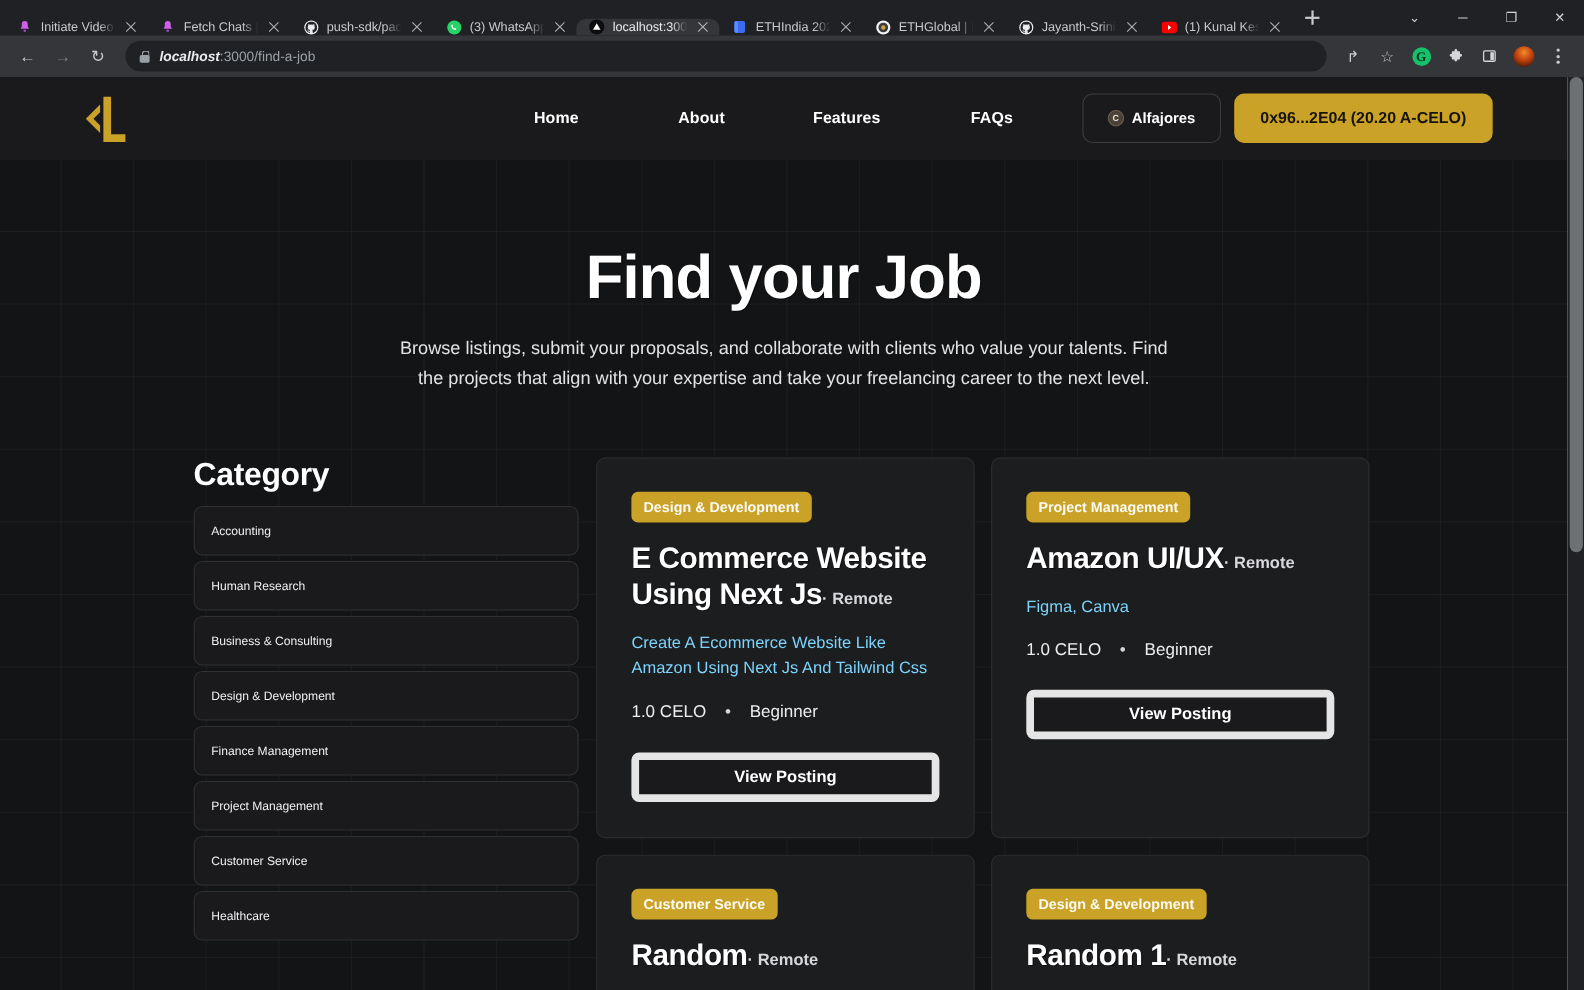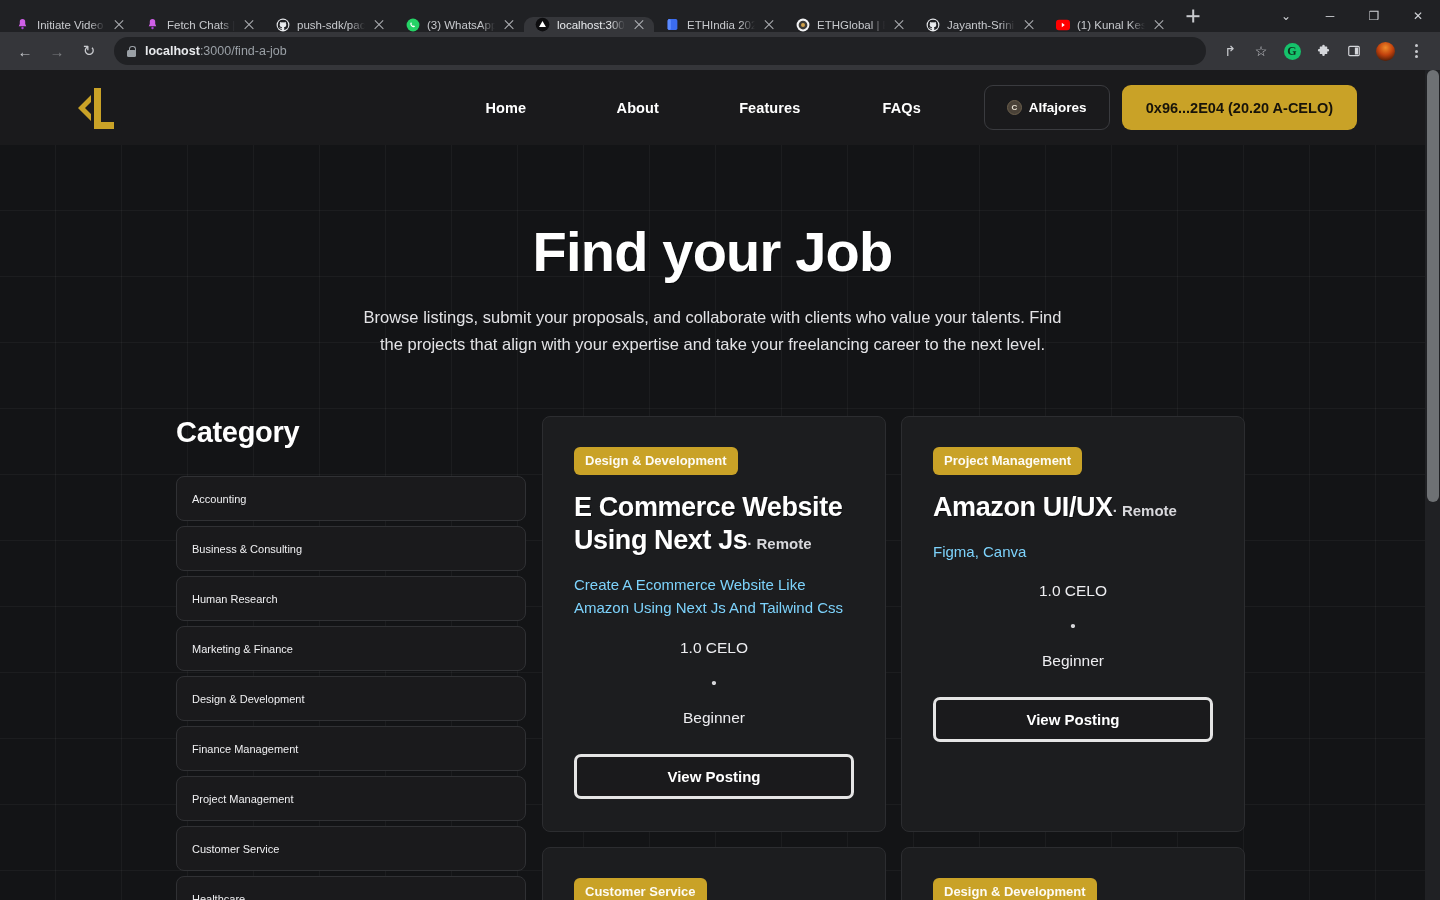--- a/index.html
+++ b/index.html
@@ -82,21 +82,21 @@
   .lock { width: 9px; height: 11px; position: relative; flex: 0 0 9px; }
   .lock::before {
     content: ""; position: absolute; bottom: 0; left: 0; width: 9px; height: 6.5px;
     background: #9aa0a6; border-radius: 1.5px;
   }
   .lock::after {
     content: ""; position: absolute; top: 0; left: 2px; width: 5px; height: 6px;
     border: 1.4px solid #9aa0a6; border-bottom: none; border-radius: 3px 3px 0 0;
   }
   .url { color: #9aa0a6; white-space: nowrap; }
-  .url b { color: #e8eaed; font-weight: 700; }
+  .url b { color: #e8eaed; font-weight: 700; font-style: italic; }
   .tb-icons { display: flex; align-items: center; gap: 3px; }
   .tbi {
     width: 28px; height: 28px; display: flex; align-items: center; justify-content: center;
     color: #c8cace; font-size: 14px;
   }
   .g-ico {
     width: 17px; height: 17px; border-radius: 50%; background: #15c26b;
     color: #0d2e1c; font-size: 12px; font-weight: 700;
     display: flex; align-items: center; justify-content: center;
     font-family: "Liberation Serif", serif;
@@ -158,21 +158,21 @@
   }
   .hero p {
     color: #e3e3e6; font-size: 16.5px; line-height: 1.65; margin: 22px auto 0;
     max-width: 720px; font-weight: 400;
   }
 
   .content { display: flex; padding: 58px 180px 0 176px; gap: 16px; align-items: flex-start; }
 
   .cat-col { width: 350px; flex: 0 0 350px; }
   .cat-col h2 {
-    color: #fff; font-size: 29px; font-weight: 800; margin-bottom: 27px; letter-spacing: -.3px;
+    color: #fff; font-size: 29px; font-weight: 800; margin-bottom: 11px; letter-spacing: -.3px;
   }
   .cat-item {
     height: 45px; border: 1px solid #303134; border-radius: 8px;
     display: flex; align-items: center; padding: 0 15px; margin-bottom: 5px;
     color: #f0f0f2; font-size: 11px; font-weight: 400; background: #1a1a1c;
   }
 
   .jobs { flex: 1 1 auto; display: grid; grid-template-columns: 1fr 1fr; gap: 15px; }
   .job-card {
     background: #1c1d1f; border: 1px solid #2c2d30; border-radius: 8px;
@@ -189,25 +189,25 @@
   }
   .job-title .loc {
     font-size: 15px; font-weight: 700; color: #d8d8dc; letter-spacing: 0;
     text-shadow: none; white-space: nowrap;
   }
   .job-desc {
     color: #7dd3fc; font-size: 15px; line-height: 1.55; margin-top: 16px; font-weight: 400;
   }
   .job-meta {
     color: #ededf0; font-size: 15.5px; margin-top: 19px; display: flex;
-    align-items: center; gap: 17px; font-weight: 400; flex-direction: column;
+    align-items: center; gap: 17px; font-weight: 400;
   }
   .job-meta .sep { color: #d6d6da; }
   .view-btn {
-    margin-top: 27px; height: 45px; border: 3px solid #e5e5e5; border-radius: 7px;
+    margin-top: 27px; height: 45px; border: 7px solid #e5e5e5; border-radius: 7px;
     background: #1a1a1c; display: flex; align-items: center; justify-content: center;
     color: #fff; font-size: 15px; font-weight: 700;
   }
 
   
   .scrollbar {
     width: 15px; flex: 0 0 15px; background: #f1f1f1; position: relative;
   }
   .scrollbar .track-top { position: absolute; inset: 0; background: #202124; }
   .scrollbar .thumb {
@@ -404,23 +404,22 @@
           <span>Browse listings, submit your proposals, and collaborate with clients who value your talents. Find</span>
           <span>the projects that align with your expertise and take your freelancing career to the next level.</span>
         </p>
       </div>
 
       <div class="content">
 
         <div class="cat-col">
           <h2>Category</h2>
           <div class="cat-item">Accounting</div>
+          <div class="cat-item">Human Research</div>
           <div class="cat-item">Business &amp; Consulting</div>
-          <div class="cat-item">Human Research</div>
-          <div class="cat-item">Marketing &amp; Finance</div>
           <div class="cat-item">Design &amp; Development</div>
           <div class="cat-item">Finance Management</div>
           <div class="cat-item">Project Management</div>
           <div class="cat-item">Customer Service</div>
           <div class="cat-item">Healthcare</div>
         </div>
 
         <div class="jobs">
 
           <div class="job-card">

